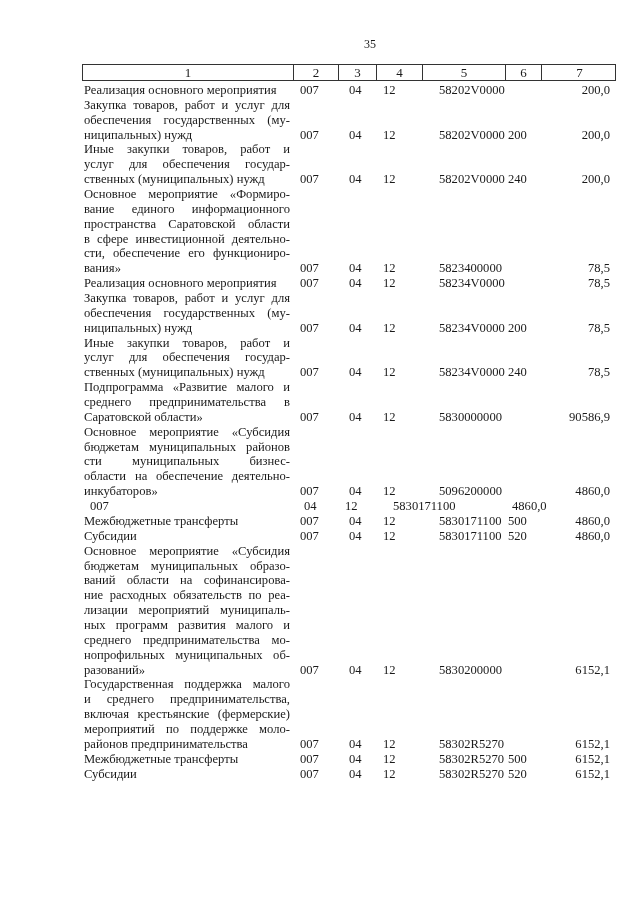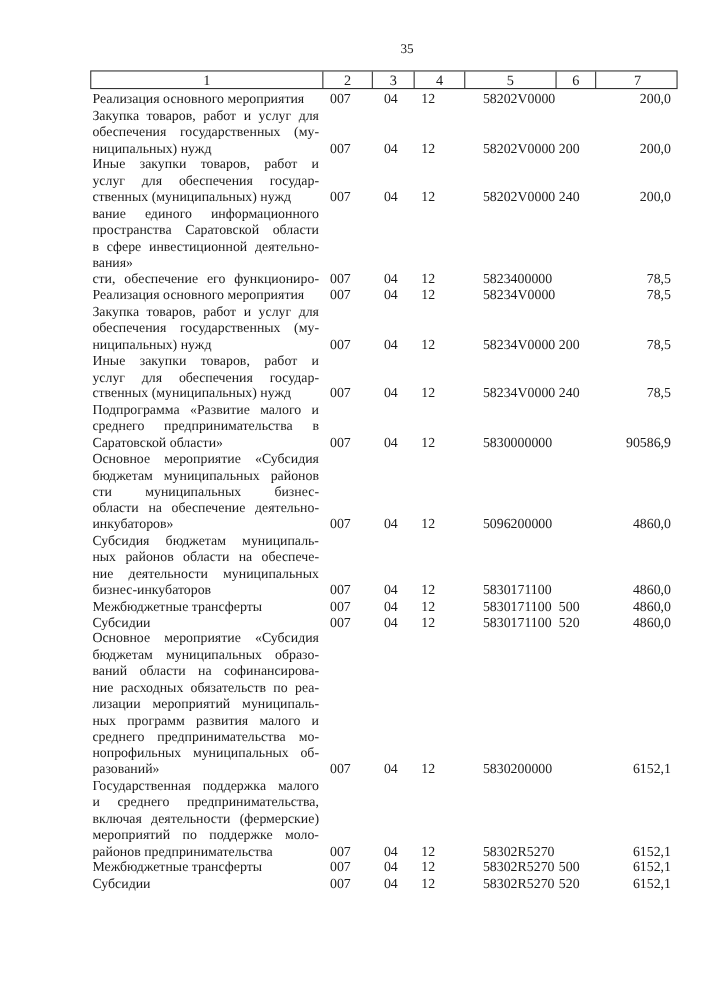--- a/index.html
+++ b/index.html
@@ -74,25 +74,26 @@
         </div>
         <div class="num c2">007</div>
         <div class="num c3">04</div>
         <div class="num c4">12</div>
         <div class="num c5">58202V0000</div>
         <div class="num c6">240</div>
         <div class="num c7">200,0</div>
       </div>
       <div class="row">
         <div class="desc">
+          <span class="ln">Основное мероприятие «Формиро-</span>
           <span class="ln">вание единого информационного</span>
           <span class="ln">пространства Саратовской области</span>
           <span class="ln">в сфере инвестиционной деятельно-</span>
+          <span class="ln">сти, обеспечение его функциониро-</span>
           <span class="ln last">вания»</span>
-          <span class="ln">сти, обеспечение его функциониро-</span>
         </div>
         <div class="num c2">007</div>
         <div class="num c3">04</div>
         <div class="num c4">12</div>
         <div class="num c5">5823400000</div>
         <div class="num c6"></div>
         <div class="num c7">78,5</div>
       </div>
       <div class="row">
         <div class="desc">
@@ -153,26 +154,20 @@
           <span class="ln last">инкубаторов»</span>
         </div>
         <div class="num c2">007</div>
         <div class="num c3">04</div>
         <div class="num c4">12</div>
         <div class="num c5">5096200000</div>
         <div class="num c6"></div>
         <div class="num c7">4860,0</div>
       </div>
       <div class="row">
-        <div class="desc">
-          <span class="ln">Субсидия бюджетам муниципаль-</span>
-          <span class="ln">ных районов области на обеспече-</span>
-          <span class="ln">ние деятельности муниципальных</span>
-          <span class="ln last">бизнес-инкубаторов</span>
-        </div>
         <div class="num c2">007</div>
         <div class="num c3">04</div>
         <div class="num c4">12</div>
         <div class="num c5">5830171100</div>
         <div class="num c6"></div>
         <div class="num c7">4860,0</div>
       </div>
       <div class="row">
         <div class="desc">
           <span class="ln last">Межбюджетные трансферты</span>
@@ -211,21 +206,21 @@
         <div class="num c3">04</div>
         <div class="num c4">12</div>
         <div class="num c5">5830200000</div>
         <div class="num c6"></div>
         <div class="num c7">6152,1</div>
       </div>
       <div class="row">
         <div class="desc">
           <span class="ln">Государственная поддержка малого</span>
           <span class="ln">и среднего предпринимательства,</span>
-          <span class="ln">включая деятельности (фермерские)</span>
+          <span class="ln">включая крестьянские (фермерские)</span>
           <span class="ln">мероприятий по поддержке моло-</span>
           <span class="ln last">районов предпринимательства</span>
         </div>
         <div class="num c2">007</div>
         <div class="num c3">04</div>
         <div class="num c4">12</div>
         <div class="num c5">58302R5270</div>
         <div class="num c6"></div>
         <div class="num c7">6152,1</div>
       </div>

